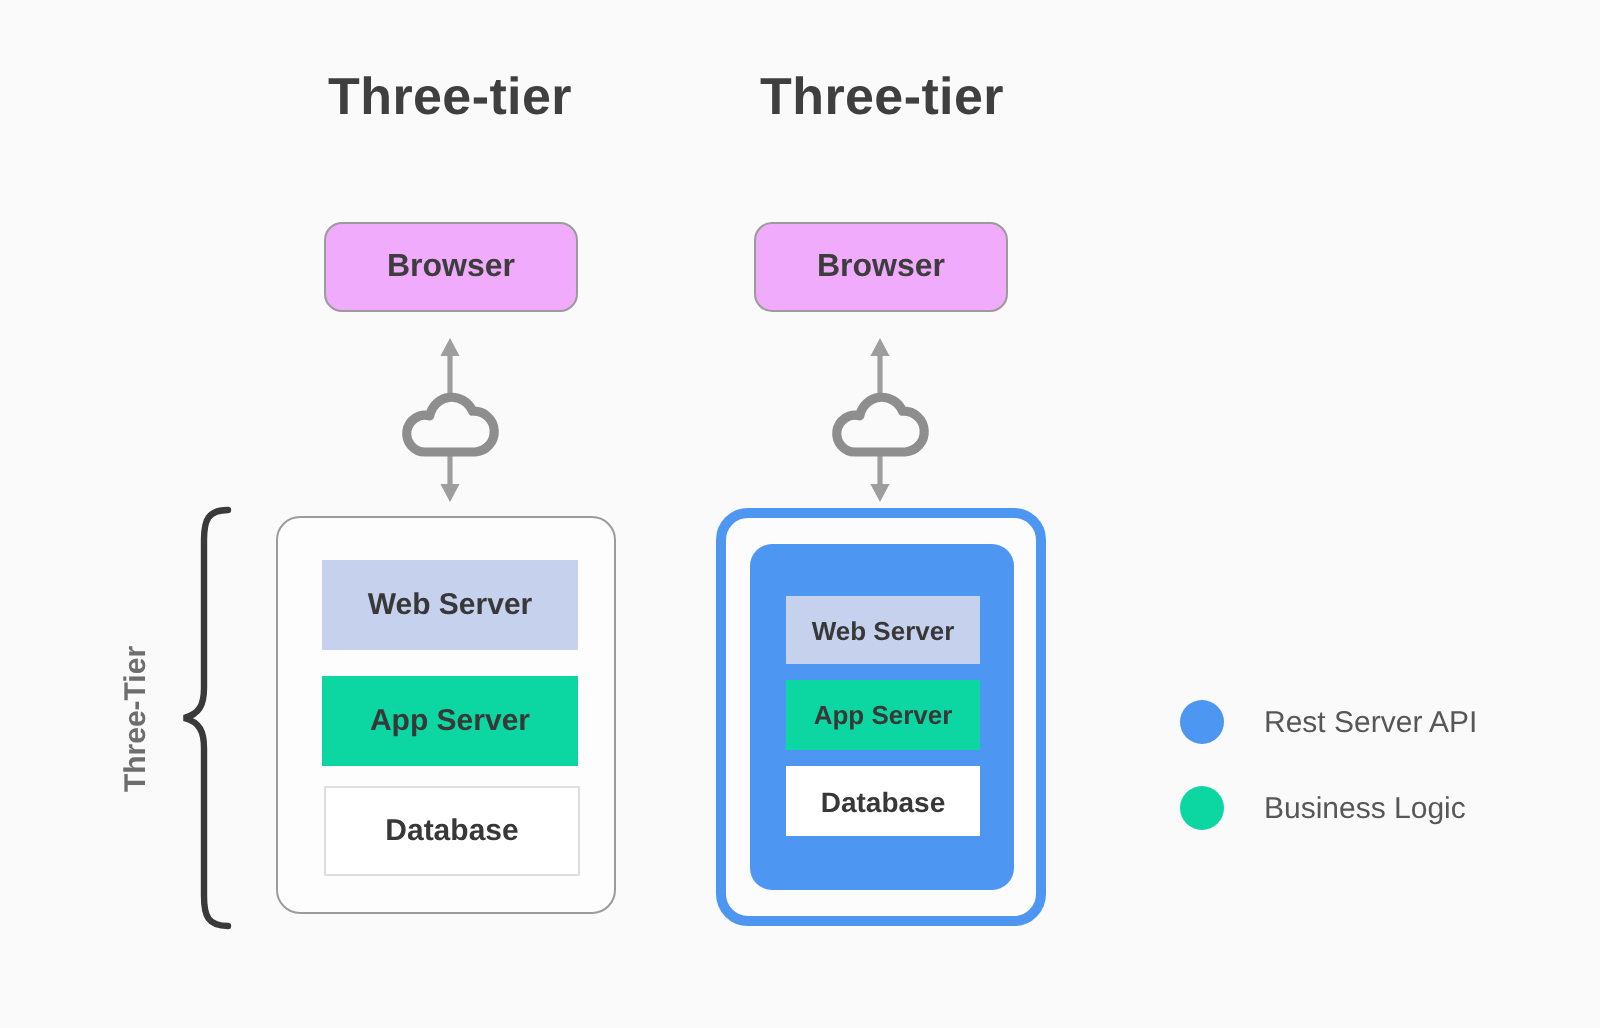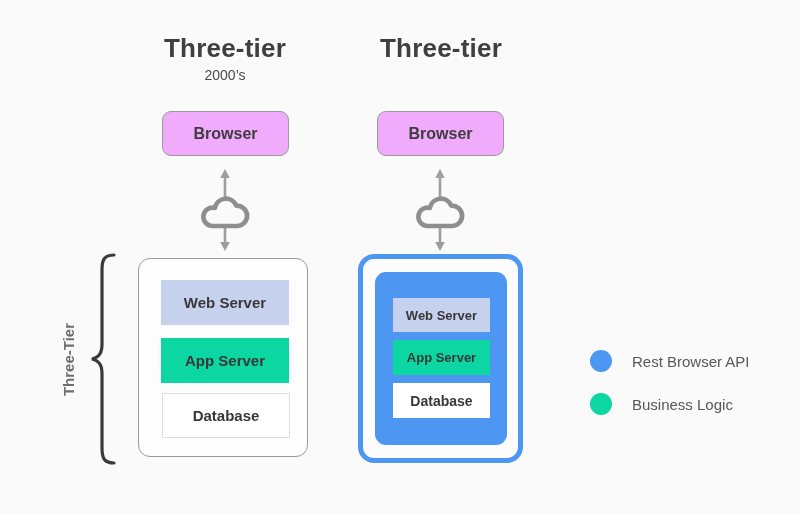--- a/index.html
+++ b/index.html
@@ -68,21 +68,20 @@
   
   .legend-row { display: flex; align-items: center; gap: 20px; height: 22px; }
   .legend-swatch { width: 22px; height: 22px; border-radius: 50%; flex: 0 0 auto; }
   .legend-label { font-size: 15px; color: #575757; white-space: nowrap; }
 </style>
 </head>
 <body>
 
 <div class="abs title-block" style="left:125px; top:33px;">
   <div class="title">Three-tier</div>
-  <div class="subtitle">2000’s</div>
 </div>
 
 <div class="abs browser-box" style="left:162px; top:111px;">
   <span>Browser</span>
 </div>
 
 <svg class="abs" style="left:195px; top:168px;" width="60" height="84" viewBox="0 0 60 84">
   <g>
     <line x1="30" y1="9" x2="30" y2="75" stroke="#9e9e9e" stroke-width="2.6"></line>
     <polygon points="30,1 25.2,10 34.8,10" fill="#9e9e9e"></polygon>
@@ -140,19 +139,19 @@
     </div>
     <div class="tier tier-sm" style="left: 18px; top: 111px; height: 35px; font-size: 14px; background-color: rgb(255, 255, 255);">
       <span>Database</span>
     </div>
   </div>
 </div>
 
 <div class="abs" style="left:590px; top:350px; display:flex; flex-direction:column; gap:21px;">
   <div class="legend-row">
     <div class="legend-swatch" style="background-color: rgb(77, 150, 242);"></div>
-    <div class="legend-label">Rest Browser API</div>
+    <div class="legend-label">Rest Server API</div>
   </div>
   <div class="legend-row">
     <div class="legend-swatch" style="background-color: rgb(12, 215, 162);"></div>
     <div class="legend-label">Business Logic</div>
   </div>
 </div>
 
 </body></html>

